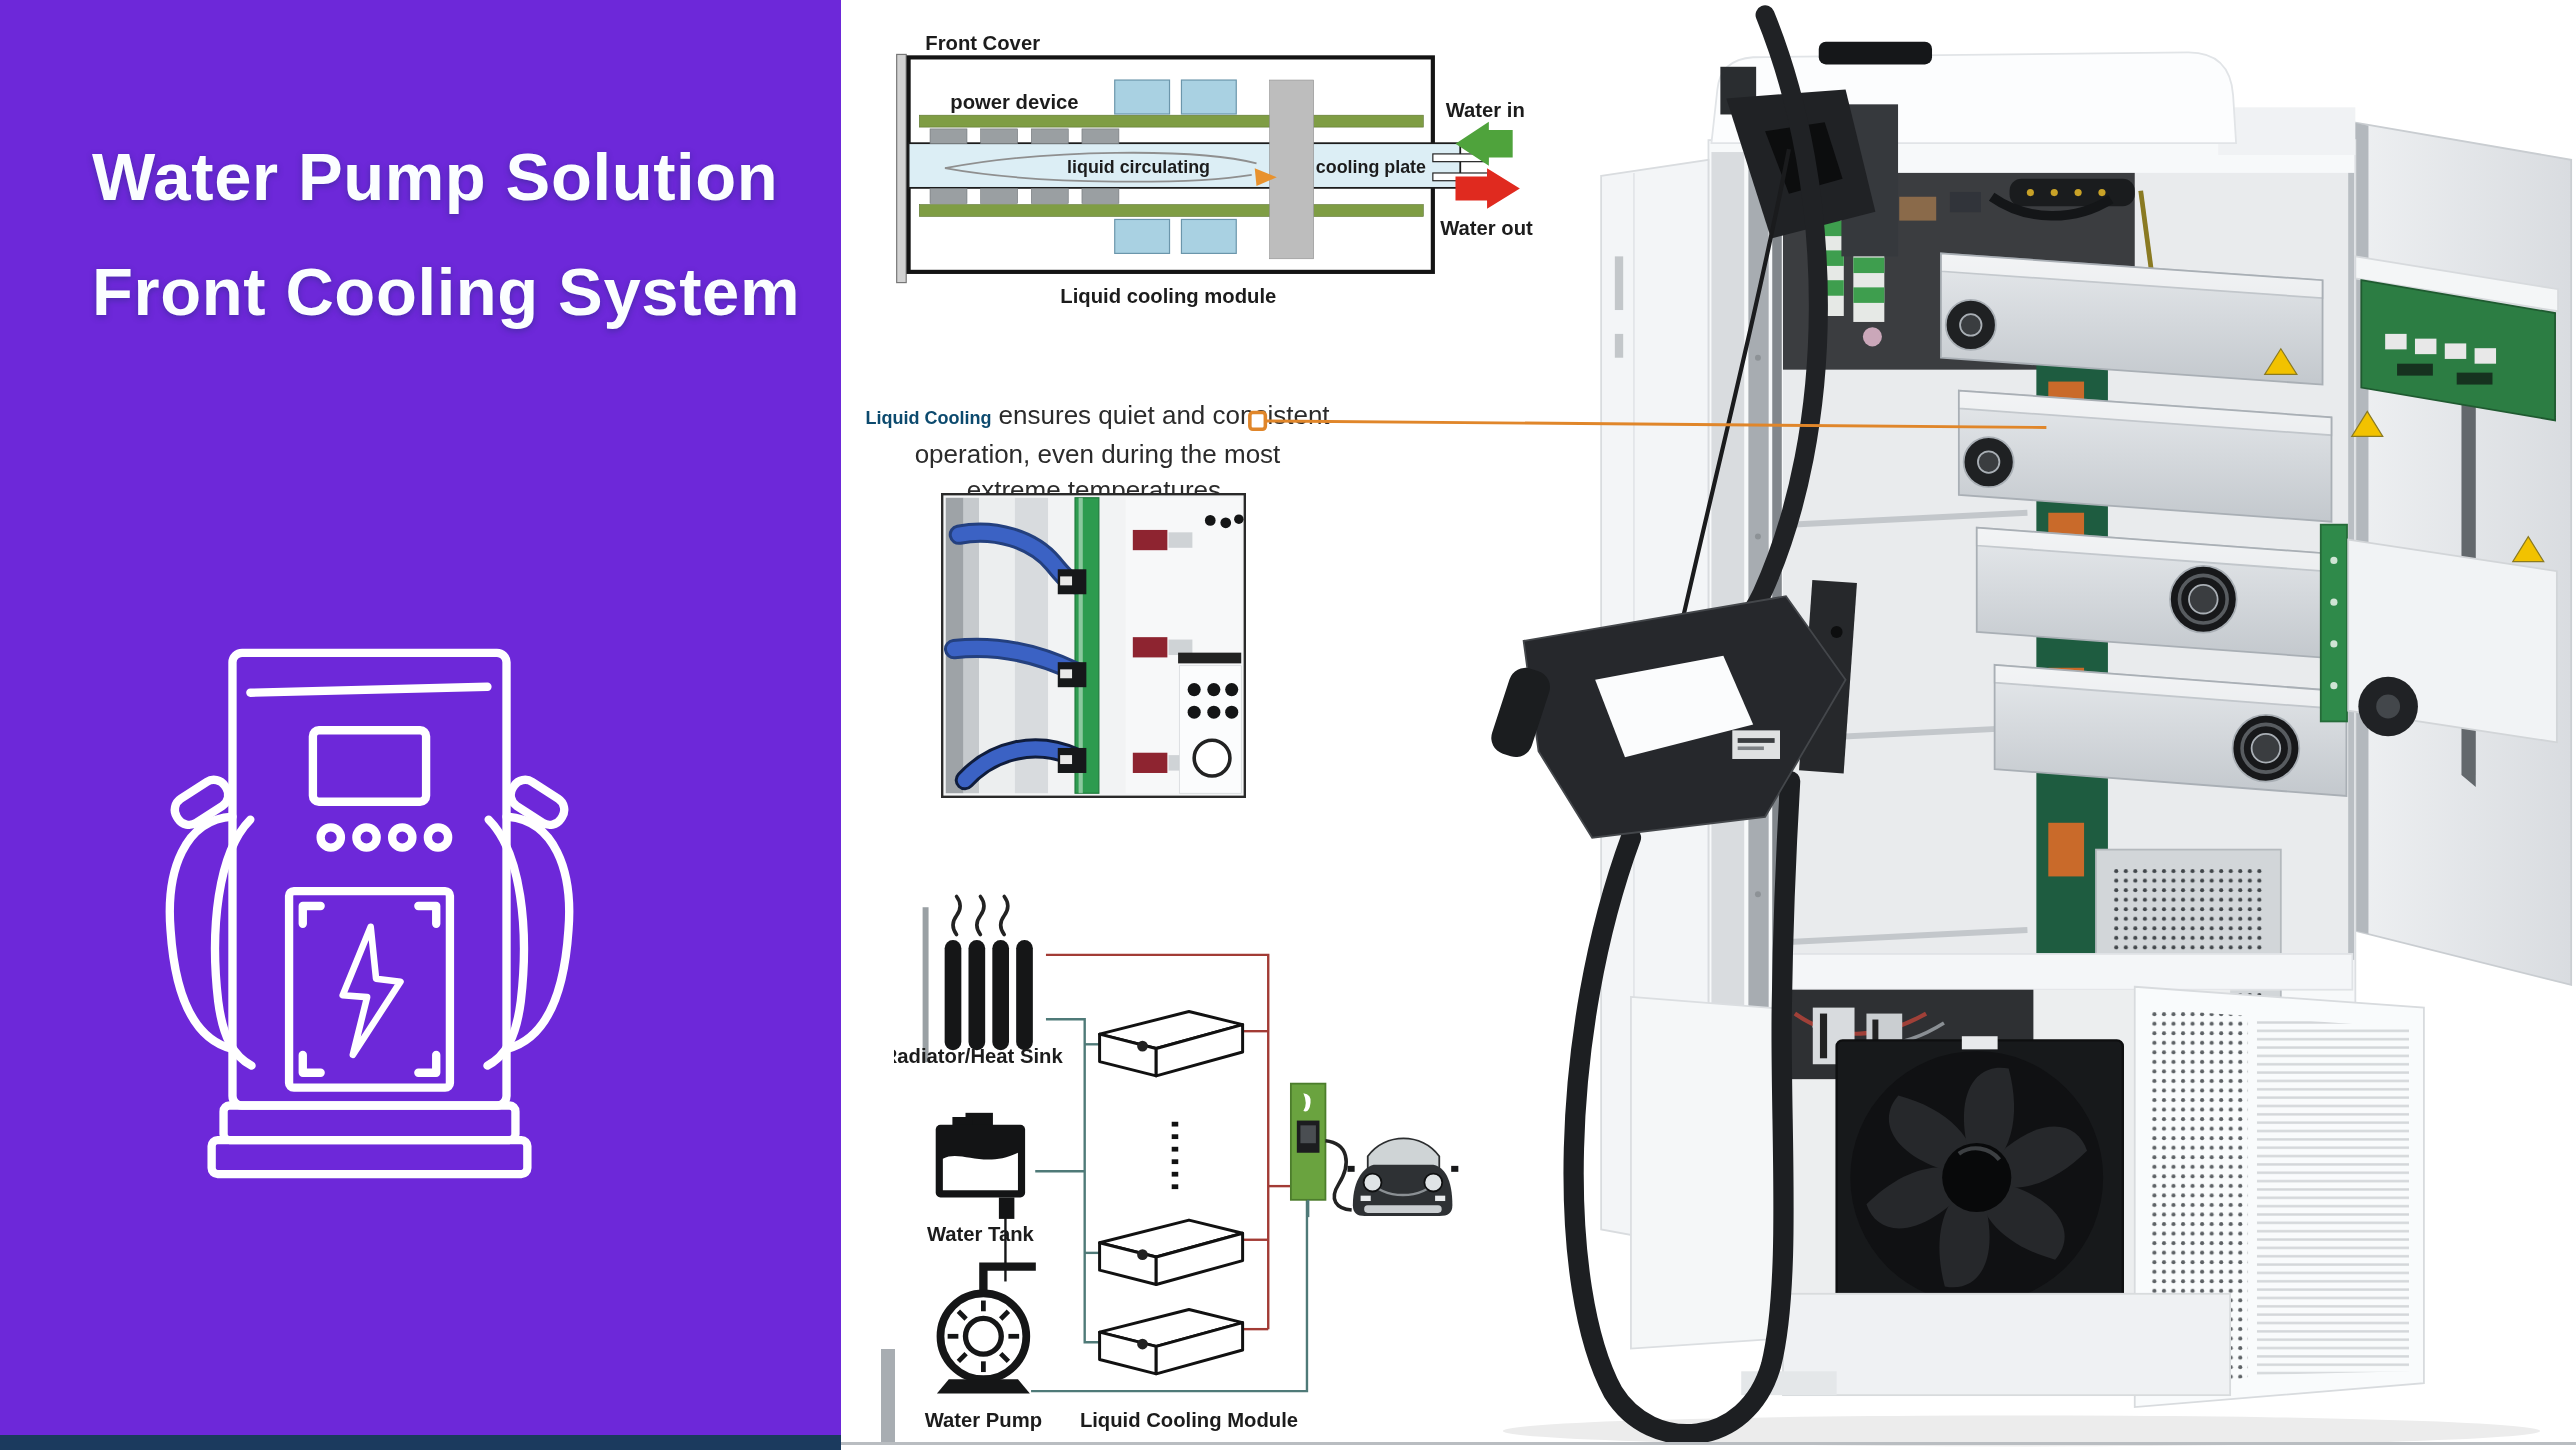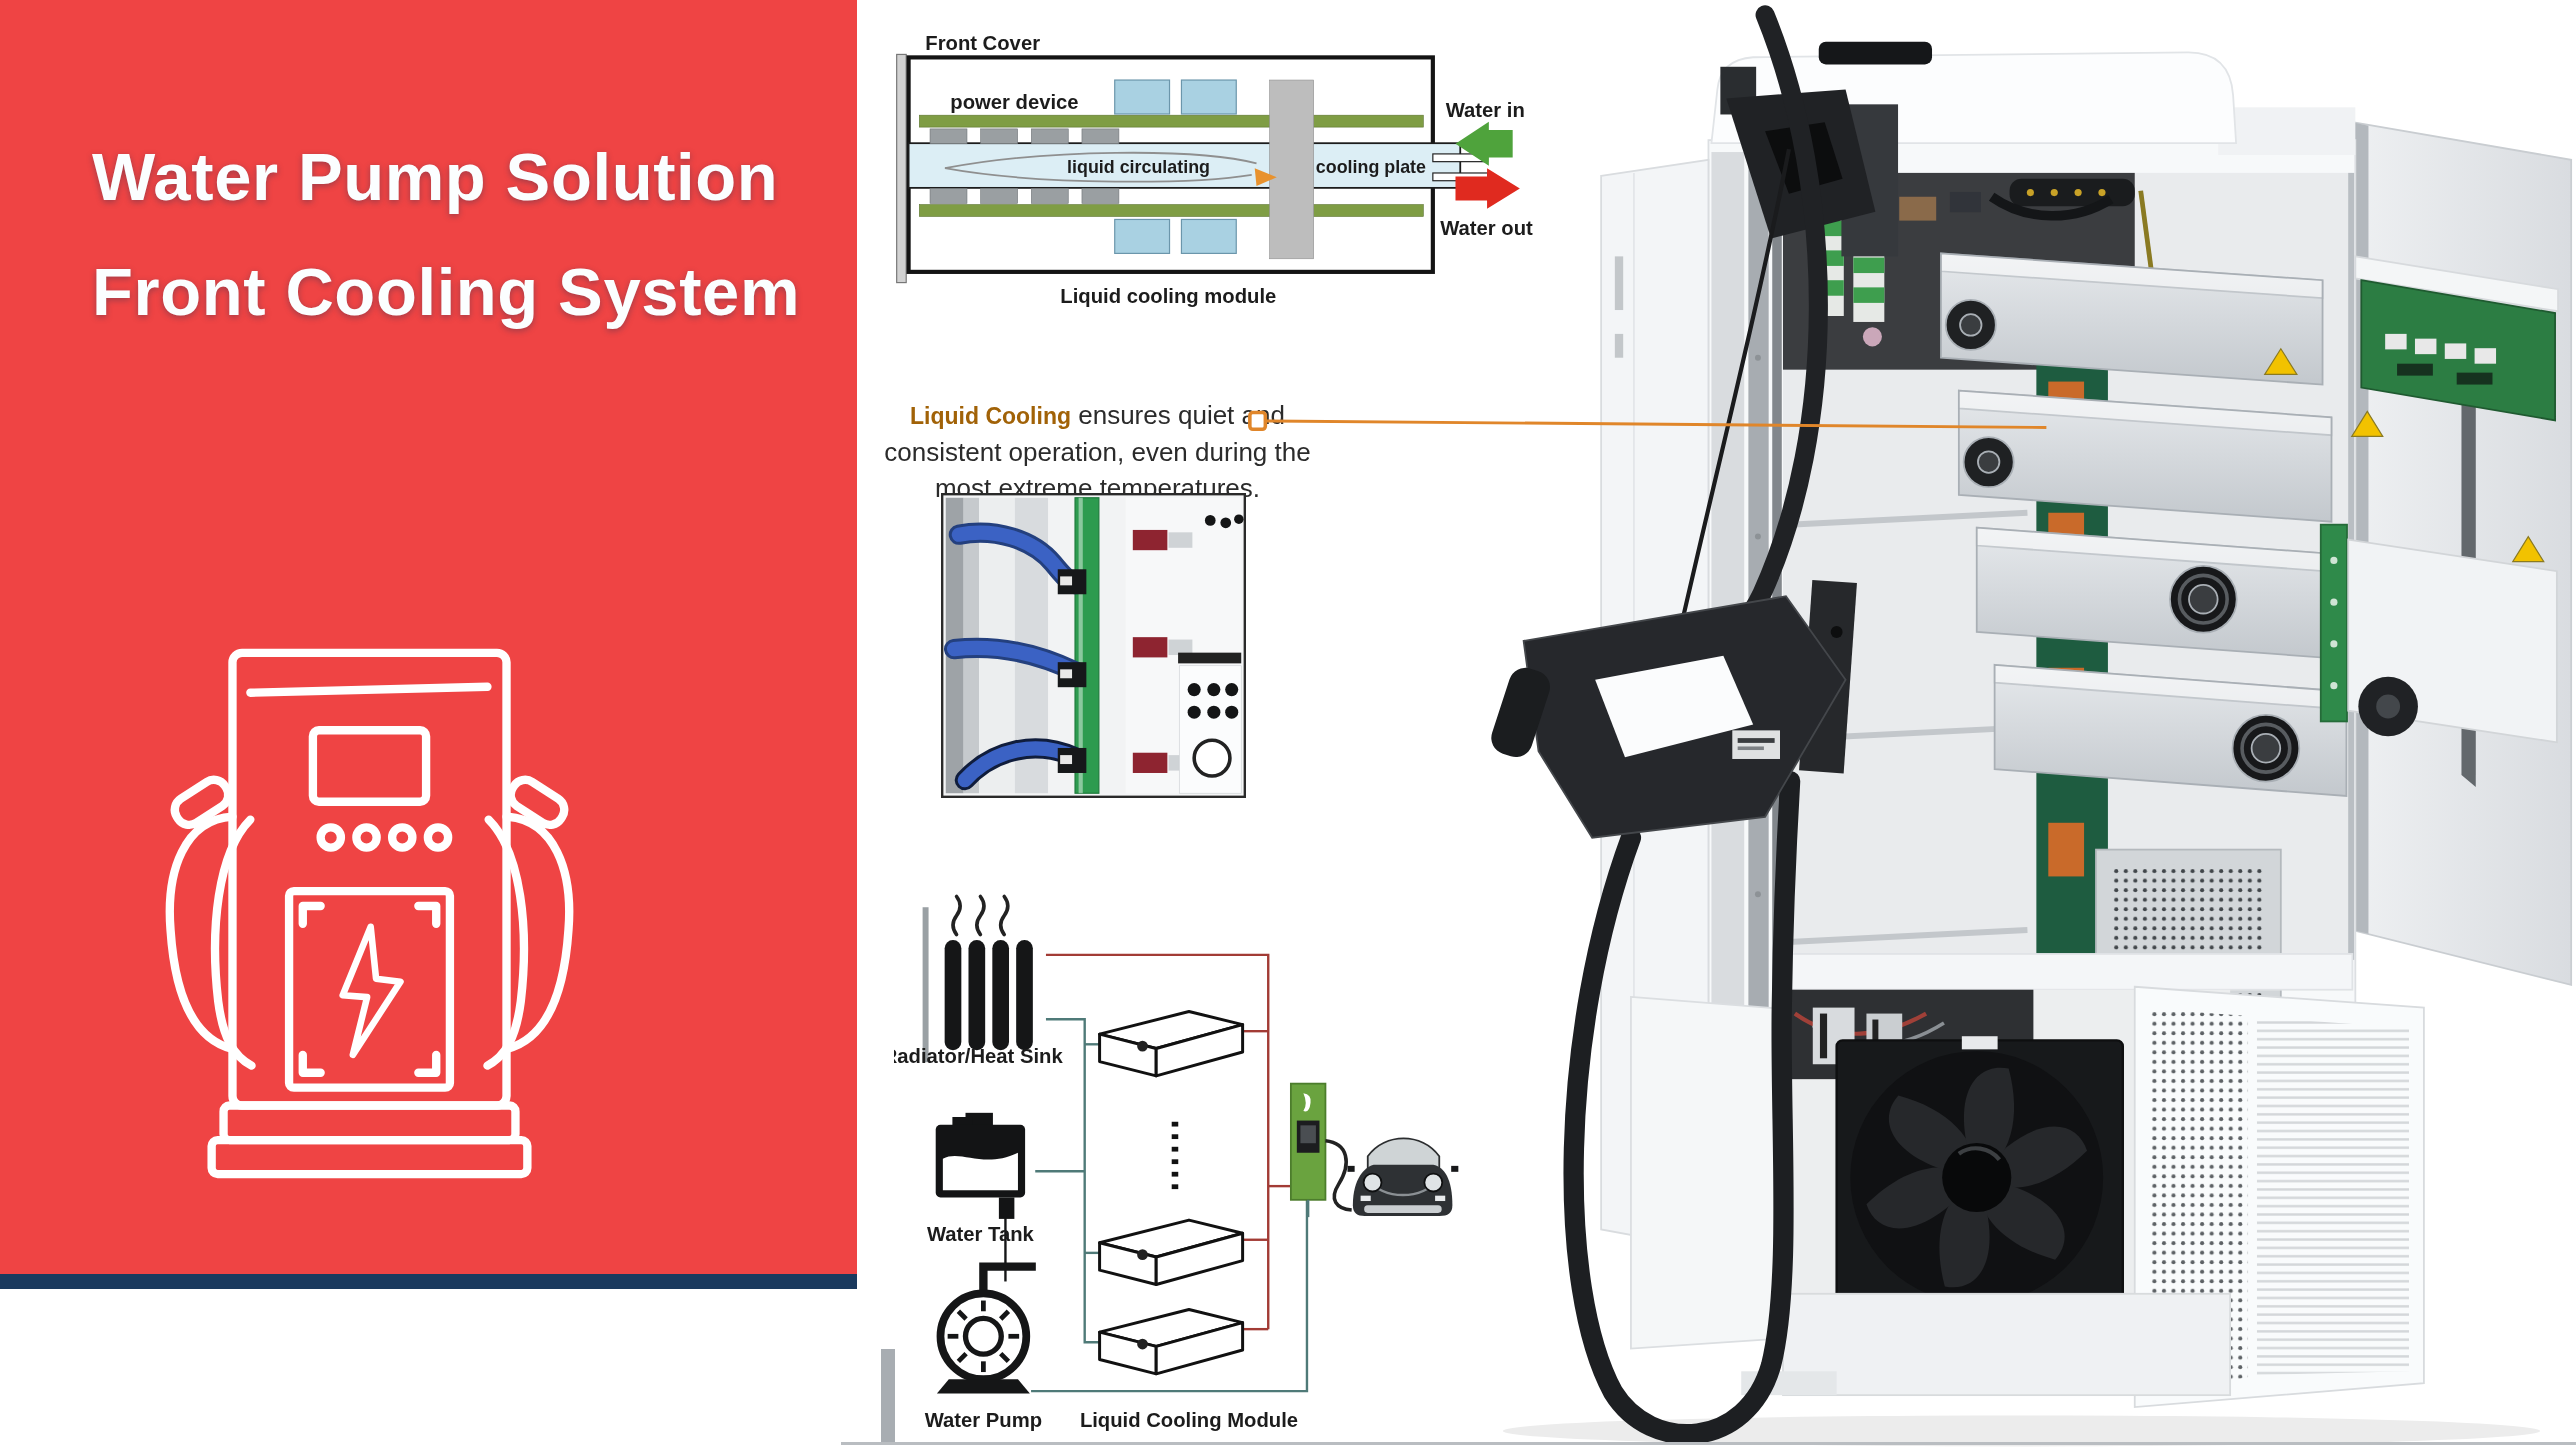--- a/index.html
+++ b/index.html
@@ -1,30 +1,30 @@
 <!DOCTYPE html>
 <html style="font-size:9.5px"><head>
 <meta charset="utf-8">
 <style>
   html,body{margin:0;padding:0;background:#ffffff;}
   #stage{position:relative;width:2576px;height:1450px;overflow:hidden;
          font-family:"Liberation Sans",sans-serif;background:#ffffff;}
   
-  .blue-panel{position:absolute;left:0;top:0;width:841px;height:1289px;background:#ef4444;padding-left:16px;}
+  .blue-panel{position:absolute;left:0;top:0;width:841px;height:1450px;background:#6d28d9;}
   .blue-panel .bottom-bar{position:absolute;left:0;bottom:0;width:100%;height:15.5px;background:#1b3a5e;}
   .title{position:absolute;left:92px;top:119px;width:745px;
          font-size:67px;line-height:115px;font-weight:700;color:#fbfeff;
          text-shadow:0 2.4px 6px rgba(10,45,80,.35);letter-spacing:0.6px;}
   
   .floor-line{position:absolute;left:841px;top:1442px;width:1735px;height:3px;background:#b9bdc1;}
   .corner-strip{position:absolute;left:881px;top:1349px;width:14.3px;height:93px;background:#a8adb2;}
   
   .callout{position:absolute;left:865px;top:397px;width:465px;text-align:center;
            font-size:26px;line-height:36px;color:#2b2b2b;}
-  .callout b{font-weight:700;color:#a16207;font-size:23px;}
+  .callout b{font-weight:700;color:#0c4a6e;font-size:18px;}
   
   svg text{font-family:"Liberation Sans",sans-serif;fill:#1c1c1c;}
   .lbl{font-size:34px;font-weight:600;}
   .lbl-sm{font-size:30px;font-weight:600;}
   .abs{position:absolute;}
   .overlay{pointer-events:none;}
 </style>
 </head>
 <body>
 

